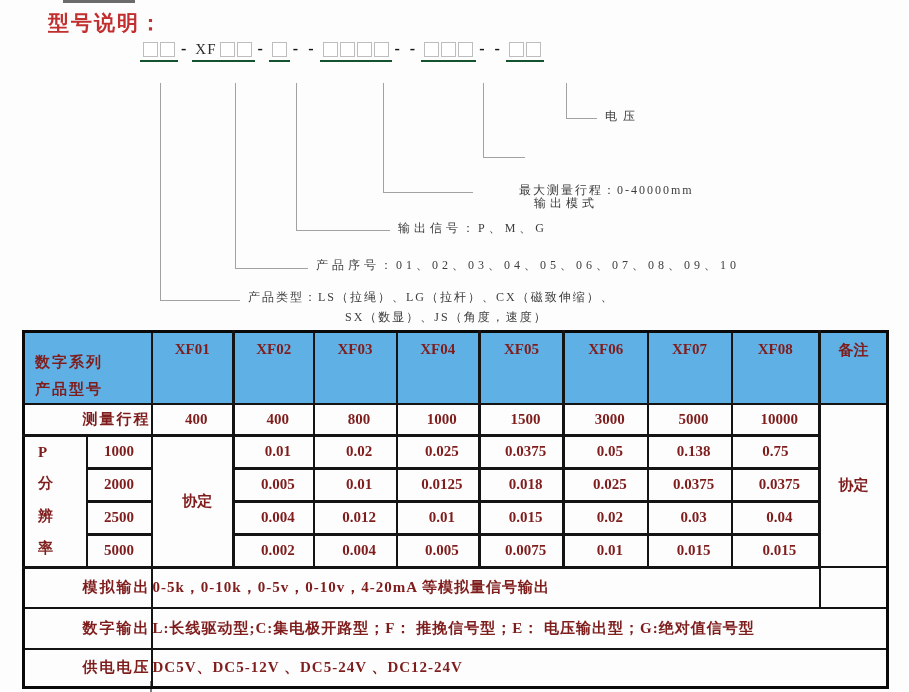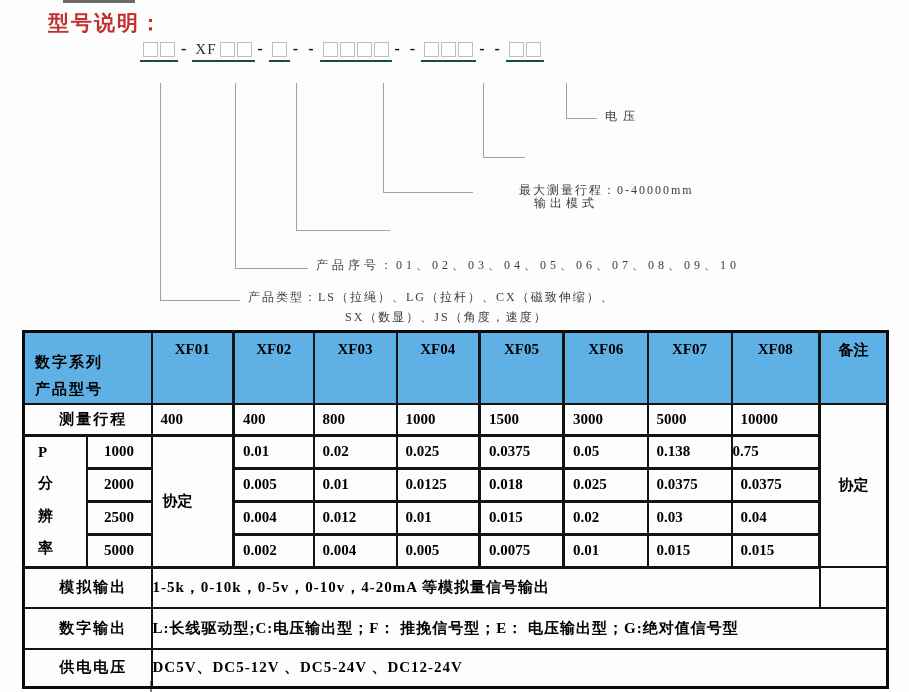--- a/index.html
+++ b/index.html
@@ -30,28 +30,28 @@
 
   
   .dlabel{position:absolute;font-size:12px;color:#3d3d3d;letter-spacing:2px;white-space:nowrap;}
   .dlabel.wide{letter-spacing:6px;}
   .dlabel.med{letter-spacing:4px;}
 
   
   .spec-table{
     position:absolute;left:22px;top:330px;width:864px;
     border-collapse:collapse;table-layout:fixed;
-    font-size:15px;font-weight:bold;color:#000000;padding-left:28px;
+    font-size:15px;font-weight:bold;color:#7f1d1d;padding-left:28px;
   }
   .spec-table td{border:2px solid #141414;padding:0;overflow:hidden;}
   .spec-table{border:3px solid #0a0a0a;}
   td.hdr{background:#5fb0e5;}
   td.center{text-align:center;}
-  td.val{text-align:left;padding-left:8px;}
-  td.lbl{text-align:center;padding-left:11px;letter-spacing:2px;}
+  td.val{text-align:center;padding-left:8px;}
+  td.lbl{text-align:right;padding-left:11px;letter-spacing:2px;}
   td.top{vertical-align:top;padding-top:8px;}
   td.vthick{border-left-width:3px;}
   tr.prow td{border-top-width:3px;}
   .hdr2line{padding:8px 0 0 10px;line-height:27px;letter-spacing:2px;}
   .pstack{display:flex;flex-direction:column;justify-content:space-around;height:128px;padding-left:13px;}
   .longtext{padding-left:10px;letter-spacing:1px;}
 </style>
 </head>
 <body>
 
@@ -107,20 +107,21 @@
   <div class="hline" style="left:566px;top:118px;width:31px;"></div>
   <div class="hline" style="left:483px;top:157px;width:42px;"></div>
   <div class="hline" style="left:383px;top:192px;width:90px;"></div>
   <div class="hline" style="left:296px;top:230px;width:94px;"></div>
   <div class="hline" style="left:235px;top:268px;width:73px;"></div>
   <div class="hline" style="left:160px;top:300px;width:80px;"></div>
 
   <div class="dlabel wide" style="left:605px;top:108px;">电压</div>
   <div class="dlabel med" style="left:534px;top:147px;margin-top:48px;">输出模式</div>
   <div class="dlabel" style="left:482px;top:182px;margin-left:37px;">最大测量行程：0-40000mm</div>
+  <div class="dlabel med" style="left:398px;top:220px;">输出信号：P、M、G</div>
   <div class="dlabel med" style="left:316px;top:257px;">产品序号：01、02、03、04、05、06、07、08、09、10</div>
   <div class="dlabel" style="left:345px;top:309px;">SX（数显）、JS（角度，速度）</div>
   <div class="dlabel" style="left:248px;top:289px;">产品类型：LS（拉绳）、LG（拉杆）、CX（磁致伸缩）、</div>
 
   <table class="spec-table">
     <colgroup>
       <col style="width:63px">
         <col style="width:65px">
         <col style="width:82px">
         <col style="width:80px">
@@ -206,26 +207,26 @@
       <td class="val vthick">0.002</td>
       <td class="val">0.004</td>
       <td class="val">0.005</td>
       <td class="val vthick">0.0075</td>
       <td class="val vthick">0.01</td>
       <td class="val">0.015</td>
       <td class="val">0.015</td>
     </tr>
     <tr style="height:41px">
       <td class="lbl" colspan="2" style="border-top-width:3px">模拟输出</td>
-      <td class="longtext" colspan="8" style="border-top-width:3px">1-5k，0-10k，0-5v，0-10v，4-20mA 等模拟量信号输出</td>
+      <td class="longtext" colspan="8" style="border-top-width:3px">0-5k，0-10k，0-5v，0-10v，4-20mA 等模拟量信号输出</td>
       <td></td>
     </tr>
     <tr style="height:41px">
       <td class="lbl" colspan="2">数字输出</td>
-      <td class="longtext" colspan="9">L:长线驱动型;C:电压输出型；F： 推挽信号型；E： 电压输出型；G:绝对值信号型</td>
+      <td class="longtext" colspan="9">L:长线驱动型;C:集电极开路型；F： 推挽信号型；E： 电压输出型；G:绝对值信号型</td>
     </tr>
     <tr style="height:38px">
       <td class="lbl" colspan="2">供电电压</td>
       <td class="longtext" colspan="9">DC5V、DC5-12V 、DC5-24V 、DC12-24V</td>
     </tr>
   </tbody>
     </table>
 
 </div>
 

